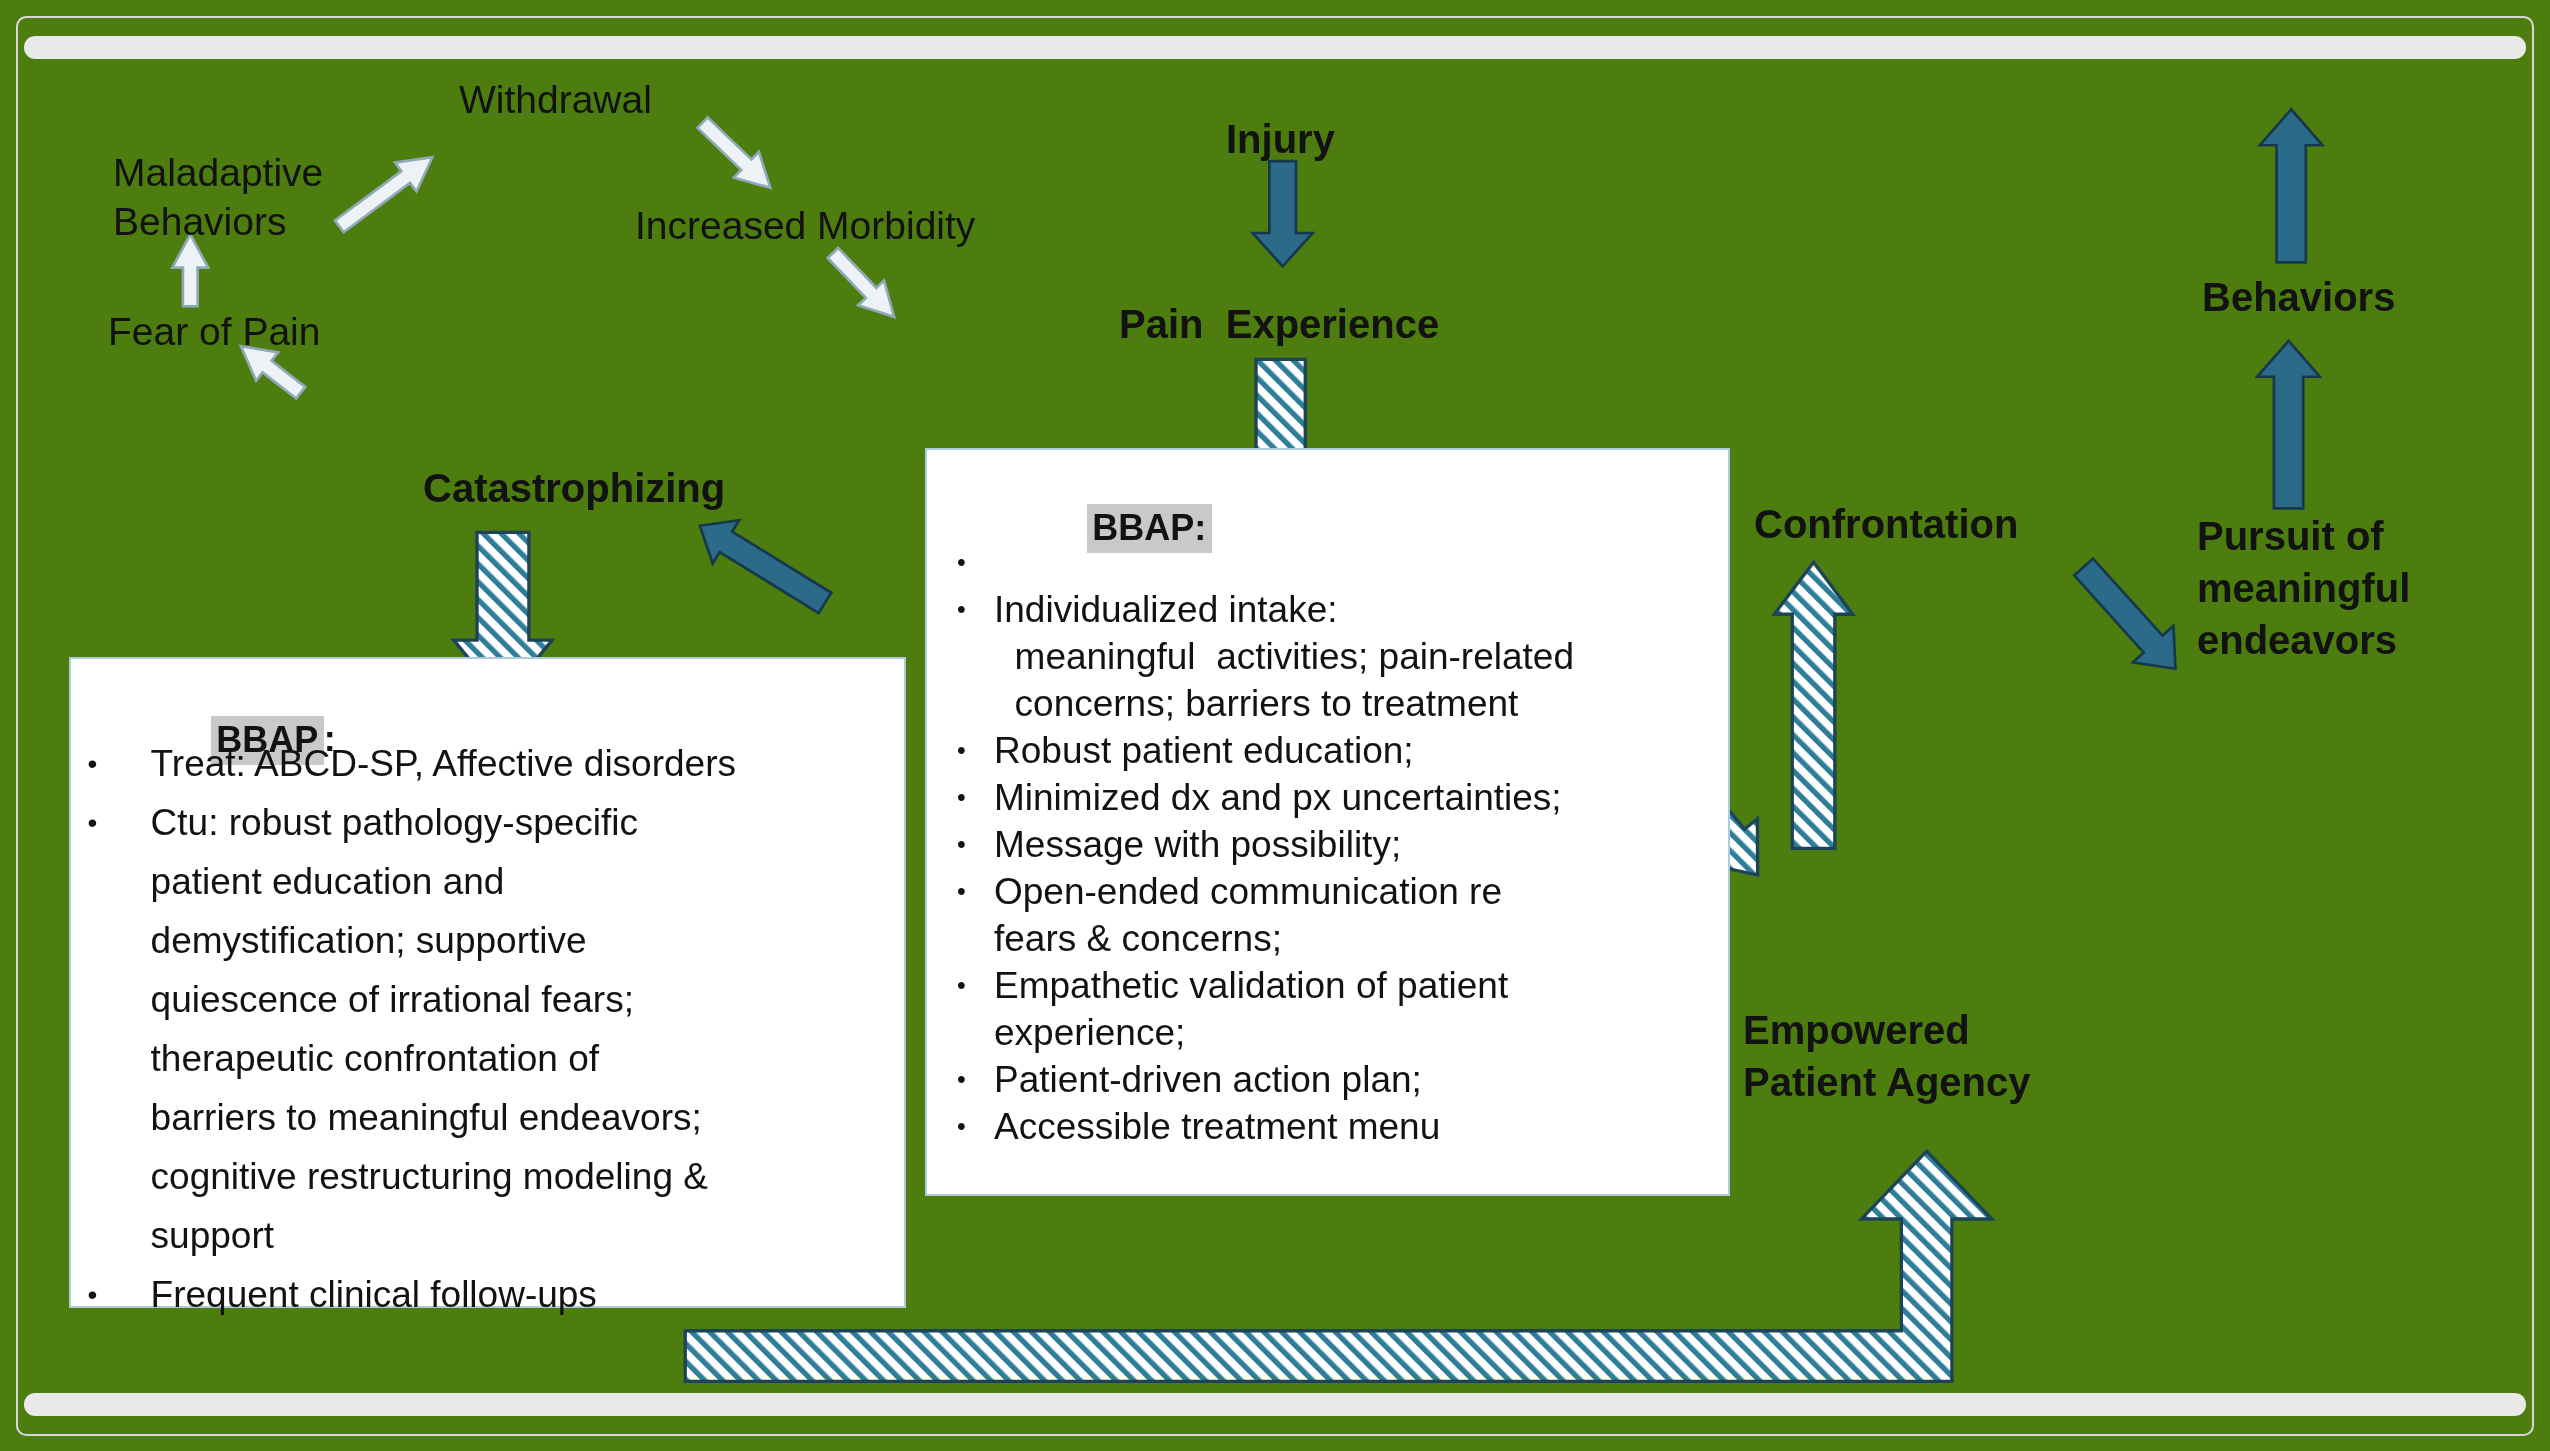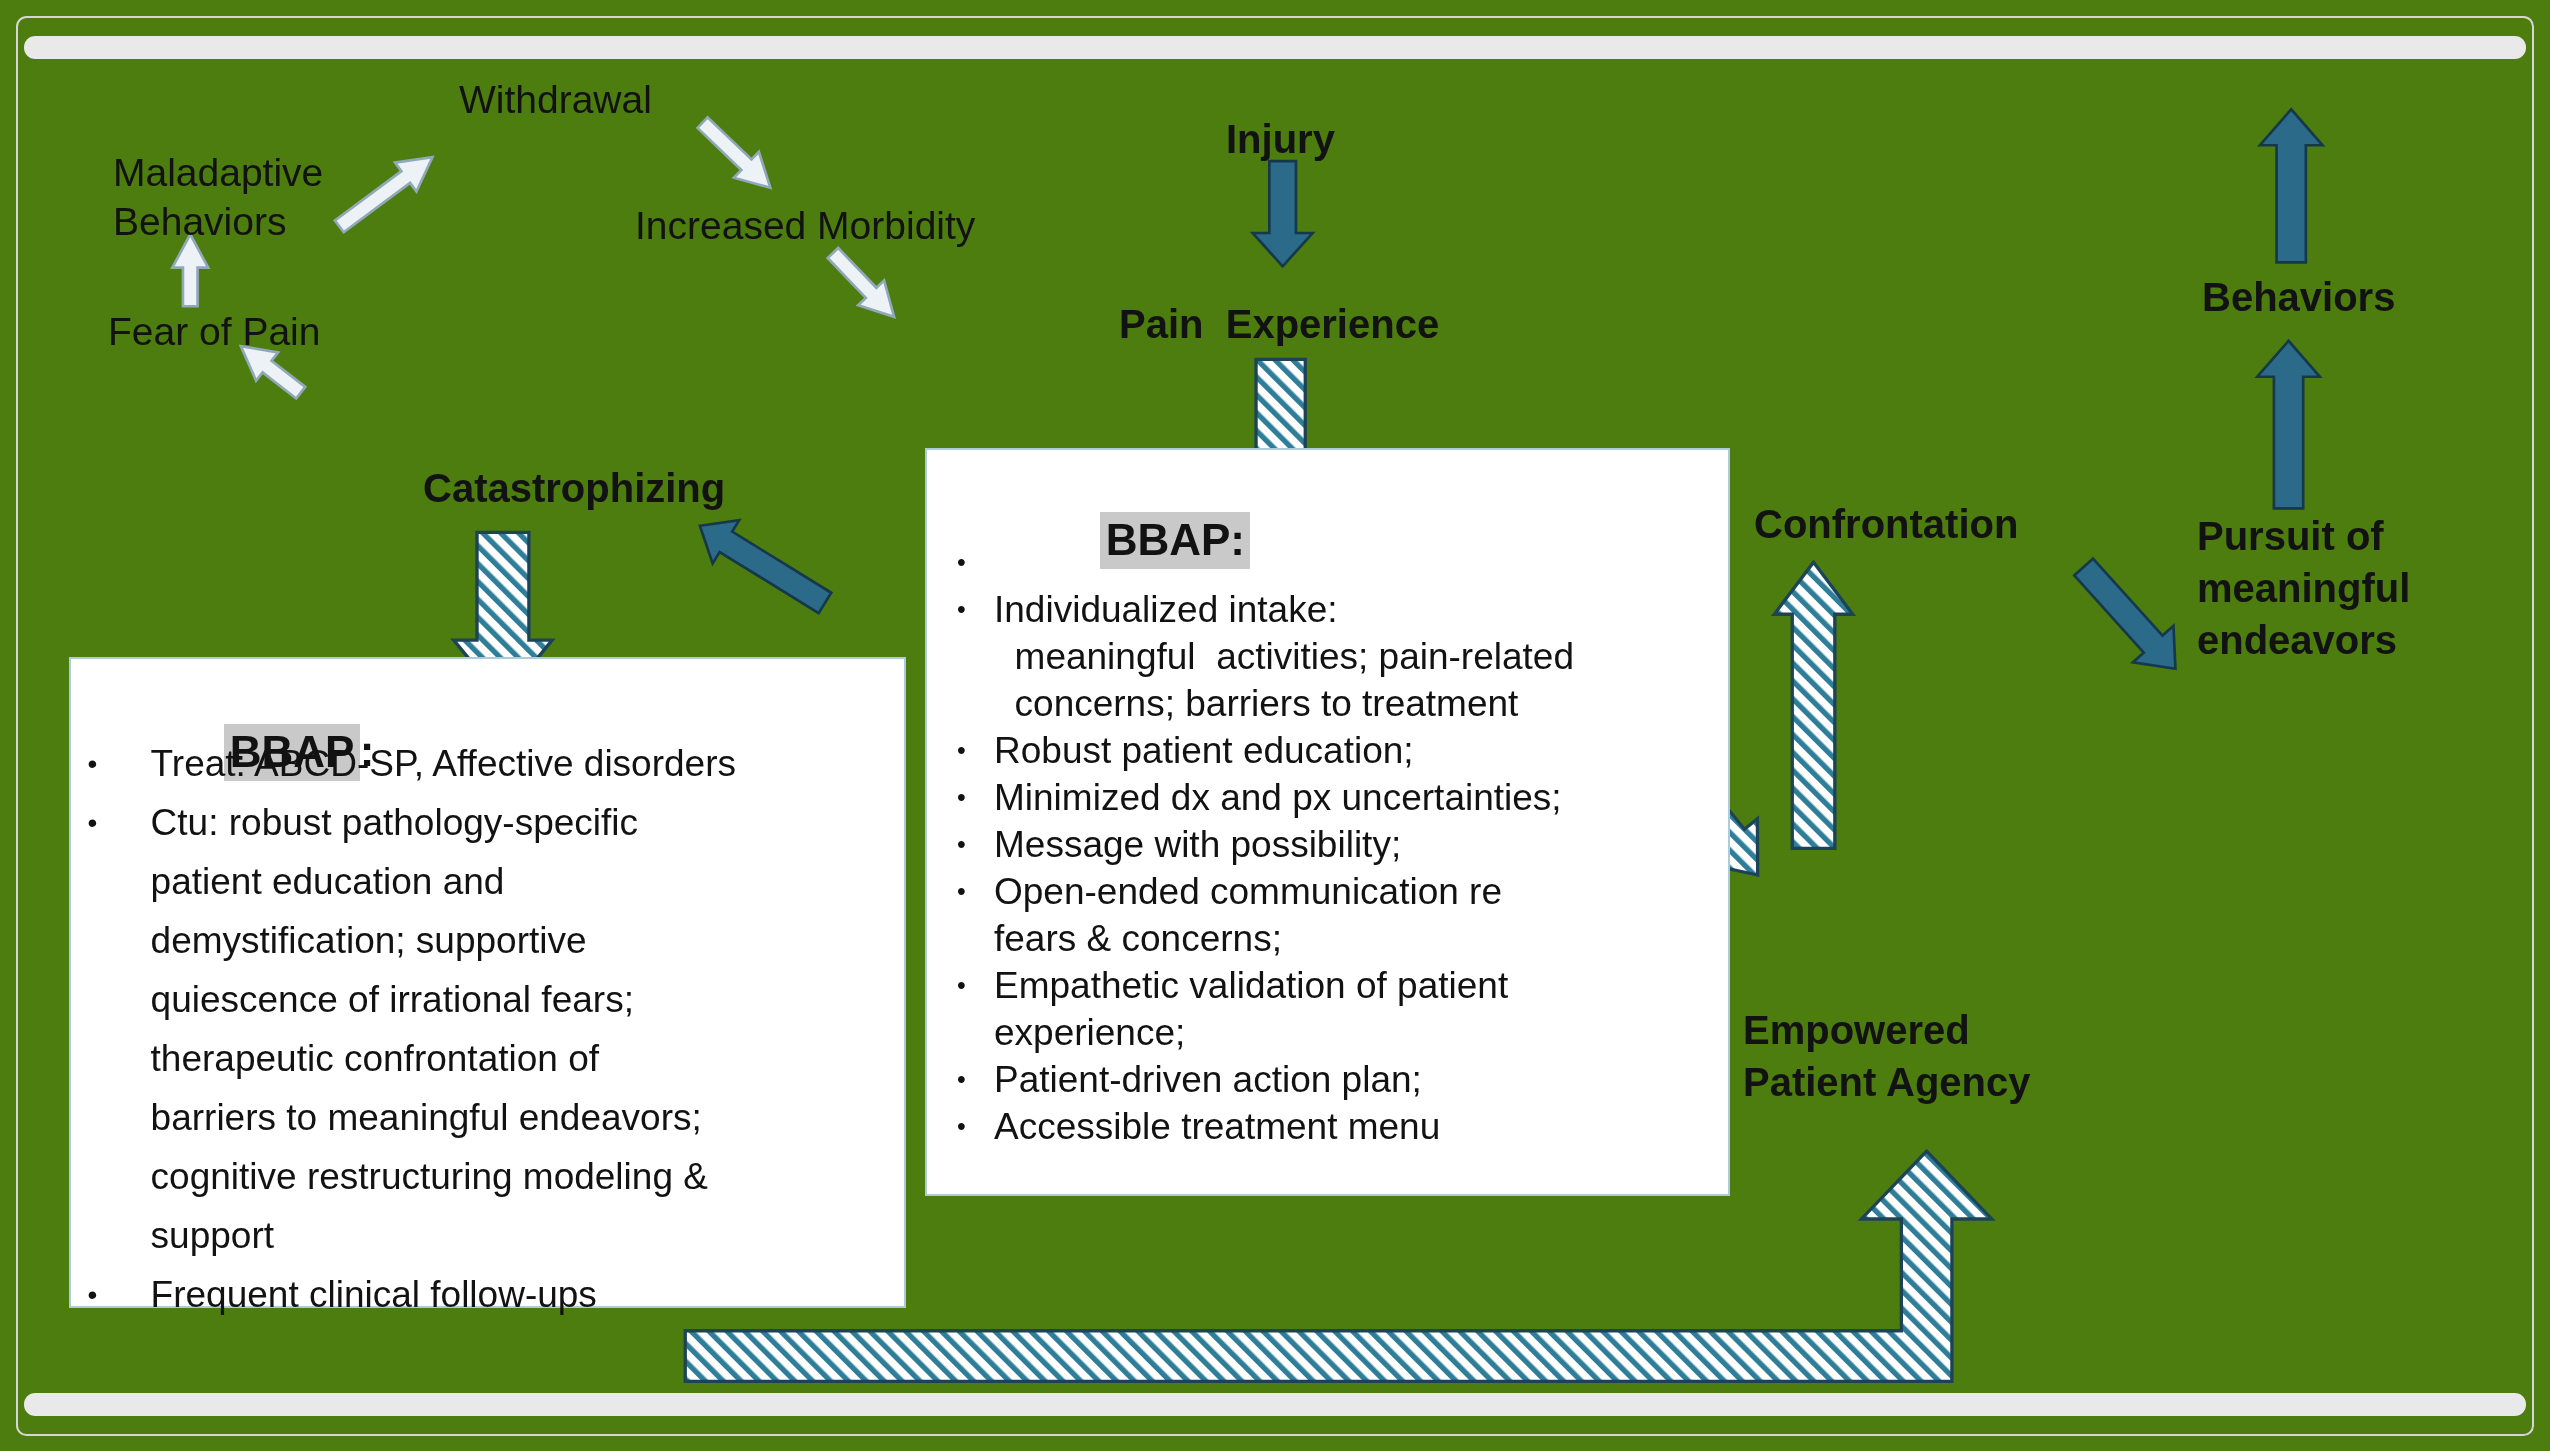--- a/index.html
+++ b/index.html
@@ -19,21 +19,21 @@
     background:#e9e9e9; border-radius:11.3px;}
   .strip.top{top:36px;} .strip.bottom{top:1393px;}
 
   .label{position:absolute; font-size:39px; line-height:49px; white-space:pre; color:var(--text);}
   .label.bold{font-weight:700; font-size:40px; line-height:52px;}
 
   .panel{position:absolute; background:#ffffff; border:2px solid var(--box-border);}
   #left-panel{left:69px; top:657px; width:833px; height:647px;}
   #middle-panel{left:925px; top:448px; width:801px; height:744px;}
 
-  .bbap-heading{position:absolute; font-weight:700; font-size:44px; white-space:pre;}
+  .bbap-heading{position:absolute; font-weight:700; font-size:36px; white-space:pre;}
   #left-panel .bbap-heading{left:80px; top:17.3px;}
   #middle-panel .bbap-heading{left:100px; top:14.6px;}
   .hl{background:var(--highlight); padding:2.7px 5.3px 5.3px 5.3px;}
 
   .bullets{position:absolute; display:flex; flex-direction:column; font-size:37px;}
   #left-panel .bullets{left:16.6px; top:75px; line-height:59px;}
   #middle-panel .bullets{left:30px; top:89px; line-height:47px;}
   .bullet-row{display:flex; align-items:flex-start;}
   .dot{flex:0 0 auto; text-align:left;}
   #left-panel .dot{width:63px; font-size:28px;}

